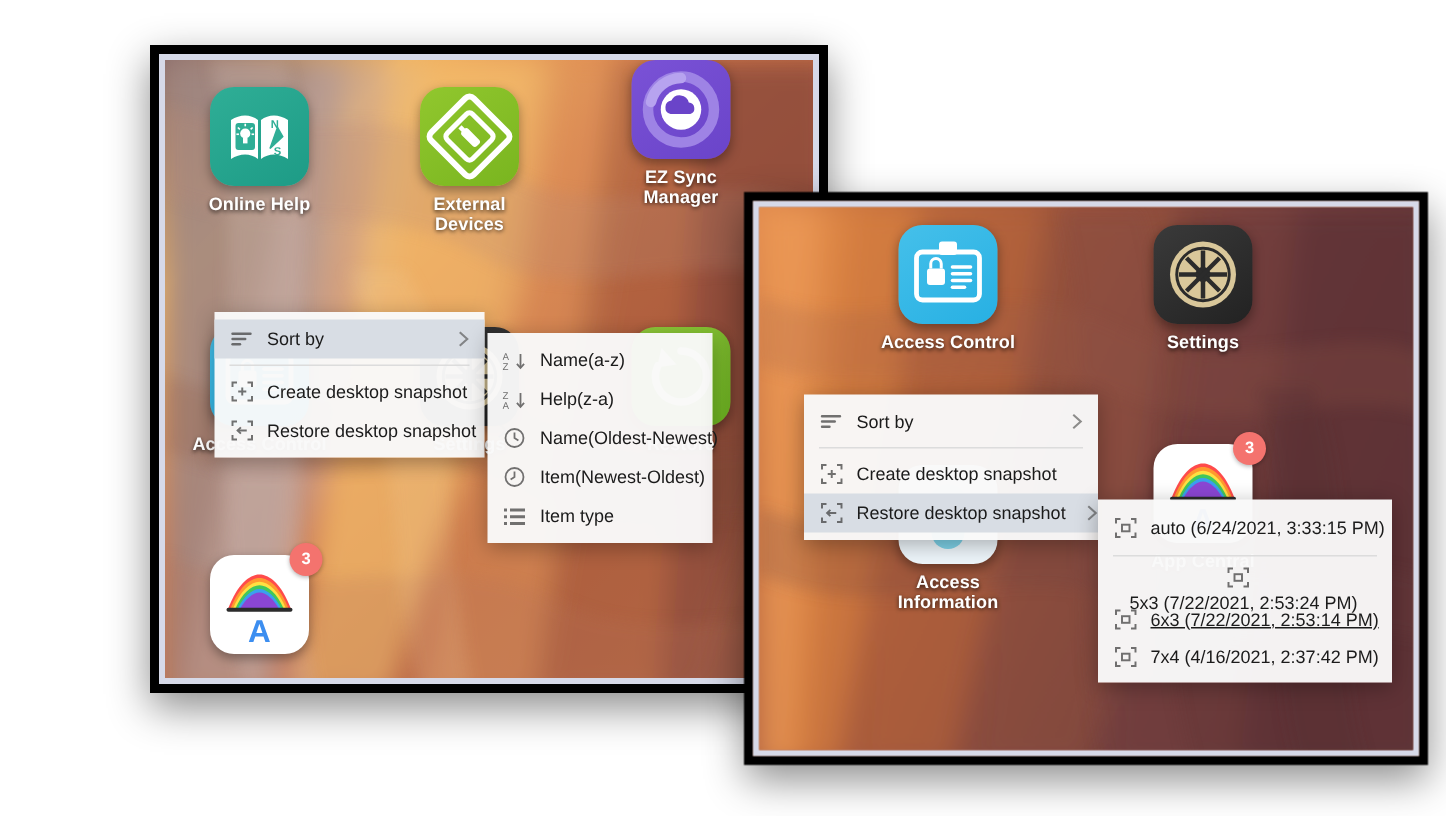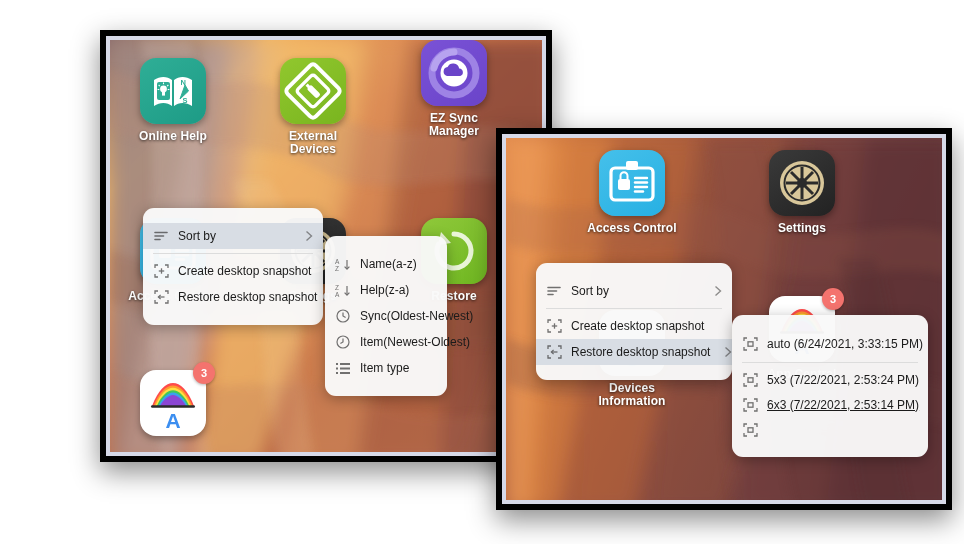--- a/index.html
+++ b/index.html
@@ -68,25 +68,24 @@
     color:#fff;font-size:11px;font-weight:700;
     display:flex;align-items:center;justify-content:center;
     box-shadow:0 1px 3px rgba(0,0,0,.3);
   }
 
   
   .menu{
     position:absolute;
     background:rgba(249,249,249,0.97);
     box-shadow:0 3px 14px rgba(0,0,0,.30);
-    padding:15px 0;
+    padding:5px 0;
     box-sizing:border-box;
     font-size:12px;
     color:#1b1b1b;
-    border-radius:11px;
   }
   .menu-item{
     display:flex;align-items:center;
     height:26px;
     padding:0 10px 0 8px;
     white-space:nowrap;
     position:relative;
   }
   .menu-item.hl{ background:#d8dde4; }
   .menu-item .mi-ico{
@@ -324,21 +323,21 @@
             </span>
             <span class="mi-lab">Restore desktop snapshot</span>
             <span class="mi-arrow">
               <svg width="8" height="12" viewBox="0 0 8 12">
                   <polyline points="1.5,1.5 6.5,6 1.5,10.5" fill="none" stroke="#555" stroke-width="1.4"></polyline>
                 </svg>
             </span>
           </div>
         </div>
 
-        <div class="menu" style="left:215px;top:196px;width:122px;">
+        <div class="menu" style="left:215px;top:182px;width:150px;">
           <div class="menu-item">
             <span class="mi-ico">
               <svg width="16" height="15" viewBox="0 0 16 15">
                   <text x="0" y="7" font-size="6.5" fill="#444" font-family="Liberation Sans, sans-serif">A</text>
                   <text x="0" y="13.5" font-size="6.5" fill="#444" font-family="Liberation Sans, sans-serif">Z</text>
                   <g stroke="#444" stroke-width="1.2">
                     <line x1="12" y1="3" x2="12" y2="12"></line>
                     <polyline points="9.6,9.6 12,12.2 14.4,9.6" fill="none"></polyline>
                   </g>
                 </svg>
@@ -358,21 +357,21 @@
             </span>
             <span class="mi-lab">Help(z-a)</span>
           </div>
           <div class="menu-item">
             <span class="mi-ico">
               <svg width="14" height="14" viewBox="0 0 14 14">
                   <circle cx="7" cy="7" r="6" fill="none" stroke="#444" stroke-width="1.2"></circle>
                   <polyline points="7,3.4 7,7 9.6,8.6" fill="none" stroke="#444" stroke-width="1.2"></polyline>
                 </svg>
             </span>
-            <span class="mi-lab">Sync(Oldest-Newest)</span>
+            <span class="mi-lab">Name(Oldest-Newest)</span>
           </div>
           <div class="menu-item">
             <span class="mi-ico">
               <svg width="14" height="14" viewBox="0 0 14 14">
                   <circle cx="7" cy="7" r="6" fill="none" stroke="#444" stroke-width="1.2"></circle>
                   <polyline points="7,3.4 7,7 4.4,8.6" fill="none" stroke="#444" stroke-width="1.2"></polyline>
                 </svg>
             </span>
             <span class="mi-lab">Item(Newest-Oldest)</span>
           </div>
@@ -471,21 +470,21 @@
           <div class="icon-label">Settings</div>
         </div>
 
         <div class="icon-cell" style="left:78px;top:172px;">
           <div class="icon-tile" style="background:#eef6fb;">
             <svg width="66" height="66" viewBox="0 0 66 66">
               <circle cx="33" cy="26" r="13" fill="#cfe6f5"></circle>
               <circle cx="33" cy="45" r="11" fill="#7fd4ea"></circle>
             </svg>
           </div>
-          <div class="icon-label" style="white-space:pre-line;">Devices
+          <div class="icon-label" style="white-space:pre-line;">Access
 Information</div>
         </div>
 
         <div class="icon-cell" style="left:248px;top:158px;">
           <div class="icon-tile" style="background:#ffffff;">
             <svg width="66" height="66" viewBox="0 0 66 66">
               <path d="M12 36 C18 20 26 13 33 13 C40 13 48 20 54 36 Z" fill="#ff4b4b"></path>
               <path d="M13.6 36 C19 22 26.5 15.4 33 15.4 C39.5 15.4 47 22 52.4 36 Z" fill="#ff9a2e"></path>
               <path d="M15.2 36 C20 24 27 17.8 33 17.8 C39 17.8 46 24 50.8 36 Z" fill="#ffe042"></path>
               <path d="M16.8 36 C21 26 27.5 20.2 33 20.2 C38.5 20.2 45 26 49.2 36 Z" fill="#41c75c"></path>
@@ -548,76 +547,77 @@
             </span>
             <span class="mi-lab">Restore desktop snapshot</span>
             <span class="mi-arrow">
               <svg width="8" height="12" viewBox="0 0 8 12">
                   <polyline points="1.5,1.5 6.5,6 1.5,10.5" fill="none" stroke="#555" stroke-width="1.4"></polyline>
                 </svg>
             </span>
           </div>
         </div>
 
-        <div class="menu" style="left:226px;top:177px;width:196px;">
+        <div class="menu" style="left:226px;top:195px;width:196px;">
           <div class="menu-item" style="height:28px;">
             <span class="mi-ico">
               <svg width="15" height="14" viewBox="0 0 15 14">
                   <g stroke="#444" stroke-width="1.3" fill="none">
                     <polyline points="1,4 1,1 4,1"></polyline>
                     <polyline points="11,1 14,1 14,4"></polyline>
                     <polyline points="14,10 14,13 11,13"></polyline>
                     <polyline points="4,13 1,13 1,10"></polyline>
                     <rect x="5" y="4.8" width="5" height="4.4"></rect>
                   </g>
                 </svg>
             </span>
             <span class="mi-lab">auto (6/24/2021, 3:33:15 PM)</span>
           </div>
           <div class="menu-sep"></div>
+          <div class="menu-item" style="height:25px;flex-direction:column;">
+            <span class="mi-ico">
+              <svg width="15" height="14" viewBox="0 0 15 14">
+                  <g stroke="#444" stroke-width="1.3" fill="none">
+                    <polyline points="1,4 1,1 4,1"></polyline>
+                    <polyline points="11,1 14,1 14,4"></polyline>
+                    <polyline points="14,10 14,13 11,13"></polyline>
+                    <polyline points="4,13 1,13 1,10"></polyline>
+                    <rect x="5" y="4.8" width="5" height="4.4"></rect>
+                  </g>
+                </svg>
+            </span>
+            <span class="mi-lab">5x3 (7/22/2021, 2:53:24 PM)</span>
+          </div>
+          <div class="menu-item" style="height:25px;text-decoration:underline;">
+            <span class="mi-ico">
+              <svg width="15" height="14" viewBox="0 0 15 14">
+                  <g stroke="#444" stroke-width="1.3" fill="none">
+                    <polyline points="1,4 1,1 4,1"></polyline>
+                    <polyline points="11,1 14,1 14,4"></polyline>
+                    <polyline points="14,10 14,13 11,13"></polyline>
+                    <polyline points="4,13 1,13 1,10"></polyline>
+                    <rect x="5" y="4.8" width="5" height="4.4"></rect>
+                  </g>
+                </svg>
+            </span>
+            <span class="mi-lab">6x3 (7/22/2021, 2:53:14 PM)</span>
+          </div>
           <div class="menu-item" style="height:25px;">
             <span class="mi-ico">
               <svg width="15" height="14" viewBox="0 0 15 14">
                   <g stroke="#444" stroke-width="1.3" fill="none">
                     <polyline points="1,4 1,1 4,1"></polyline>
                     <polyline points="11,1 14,1 14,4"></polyline>
                     <polyline points="14,10 14,13 11,13"></polyline>
                     <polyline points="4,13 1,13 1,10"></polyline>
                     <rect x="5" y="4.8" width="5" height="4.4"></rect>
                   </g>
                 </svg>
             </span>
-            <span class="mi-lab">5x3 (7/22/2021, 2:53:24 PM)</span>
-          </div>
-          <div class="menu-item" style="height:25px;text-decoration:underline;">
-            <span class="mi-ico">
-              <svg width="15" height="14" viewBox="0 0 15 14">
-                  <g stroke="#444" stroke-width="1.3" fill="none">
-                    <polyline points="1,4 1,1 4,1"></polyline>
-                    <polyline points="11,1 14,1 14,4"></polyline>
-                    <polyline points="14,10 14,13 11,13"></polyline>
-                    <polyline points="4,13 1,13 1,10"></polyline>
-                    <rect x="5" y="4.8" width="5" height="4.4"></rect>
-                  </g>
-                </svg>
-            </span>
-            <span class="mi-lab">6x3 (7/22/2021, 2:53:14 PM)</span>
-          </div>
-          <div class="menu-item" style="height:25px;">
-            <span class="mi-ico">
-              <svg width="15" height="14" viewBox="0 0 15 14">
-                  <g stroke="#444" stroke-width="1.3" fill="none">
-                    <polyline points="1,4 1,1 4,1"></polyline>
-                    <polyline points="11,1 14,1 14,4"></polyline>
-                    <polyline points="14,10 14,13 11,13"></polyline>
-                    <polyline points="4,13 1,13 1,10"></polyline>
-                    <rect x="5" y="4.8" width="5" height="4.4"></rect>
-                  </g>
-                </svg>
-            </span>
+            <span class="mi-lab">7x4 (4/16/2021, 2:37:42 PM)</span>
           </div>
         </div>
 
       </div>
     </div>
   </div>
 
 </div>
 
 </body></html>

